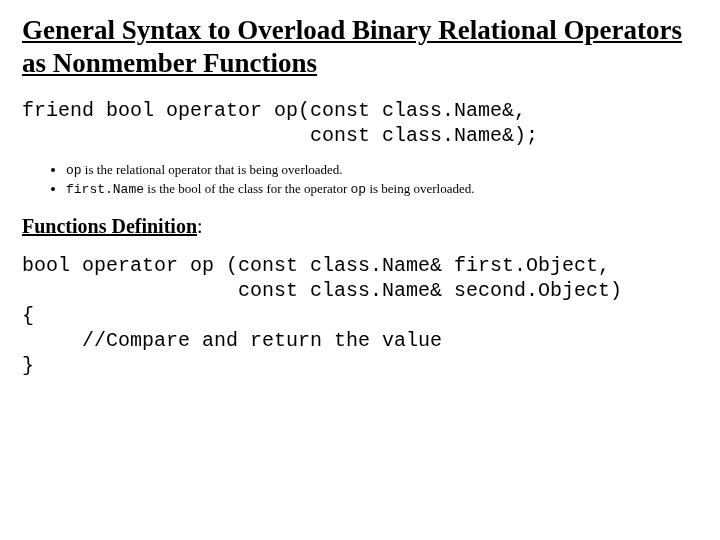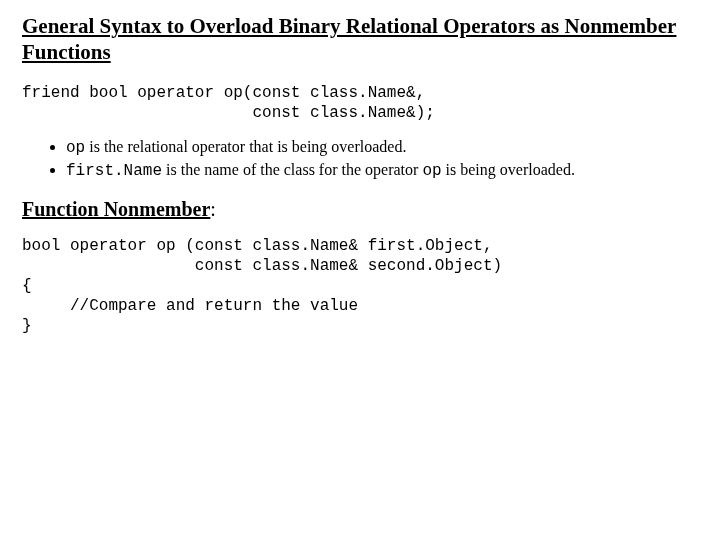--- a/index.html
+++ b/index.html
@@ -9,46 +9,46 @@
     height: 540px;
     background: #ffffff;
     font-family: "Times New Roman", Times, serif;
     color: #000;
   }
   .slide {
     padding: 14px 22px 0 22px;
     box-sizing: border-box;
   }
   h1 {
-    font-size: 21px;
+    font-size: 27px;
     font-weight: bold;
     margin: 0 0 18px 0;
     line-height: 1.22;
     text-decoration: underline;
   }
   .para {
     font-size: 20px;
     margin: 0 0 14px 0;
     line-height: 1.25;
   }
   .label-underline {
     text-decoration: underline;
     font-weight: bold;
   }
   .code-block {
     font-family: "Courier New", Courier, monospace;
-    font-size: 16px;
+    font-size: 20px;
     white-space: pre;
     margin: 0 0 14px 0;
     line-height: 1.25;
   }
   ul {
     margin: 0 0 16px 0;
     padding-left: 44px;
-    font-size: 16px;
+    font-size: 13px;
     line-height: 1.25;
   }
   li {
     margin-bottom: 2px;
   }
   .mono {
     font-family: "Courier New", Courier, monospace;
   }
 </style>
 </head>
@@ -60,26 +60,26 @@
 
 
   <div class="code-block">friend bool operator op(const class.Name&amp;,
                         const class.Name&amp;);</div>
 
   <ul>
     <li>
       <span class="mono">op</span><span> is the relational operator that is being overloaded.</span>
     </li>
     <li>
-      <span class="mono">first.Name</span><span> is the name of the class for the operator </span><span class="mono">op</span><span> is being overloaded.</span>
+      <span class="mono">first.Name</span><span> is the bool of the class for the operator </span><span class="mono">op</span><span> is being overloaded.</span>
     </li>
   </ul>
 
   <p class="para">
-    <span class="label-underline">Function Nonmember</span><span>:</span>
+    <span class="label-underline">Functions Definition</span><span>:</span>
   </p>
 
   <div class="code-block">bool operator op (const class.Name&amp; first.Object,
                   const class.Name&amp; second.Object)
 {
      //Compare and return the value
 }</div>
 
 </div>
 

